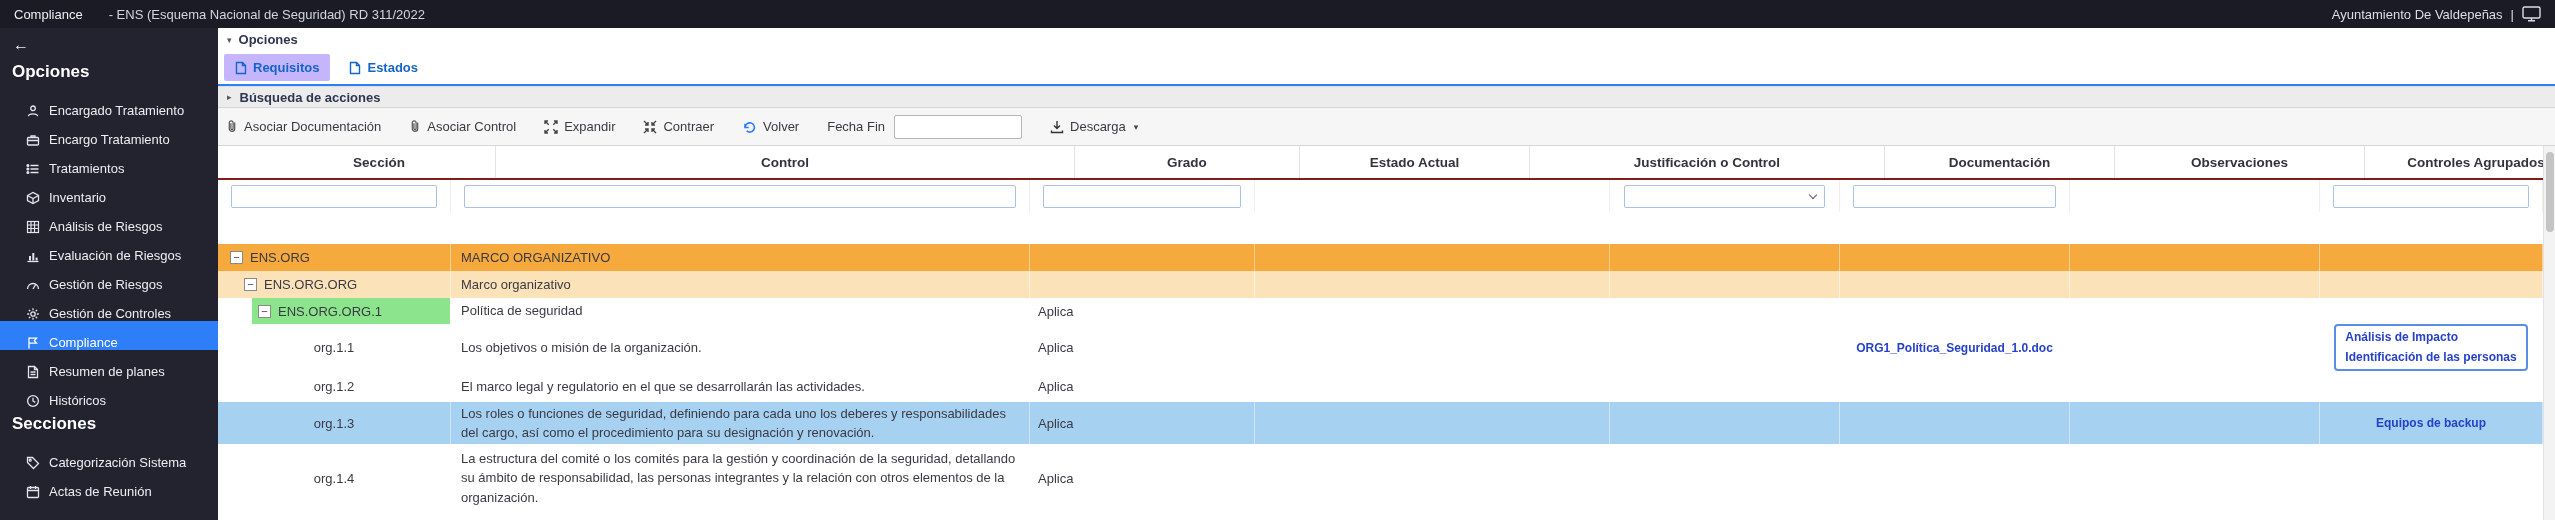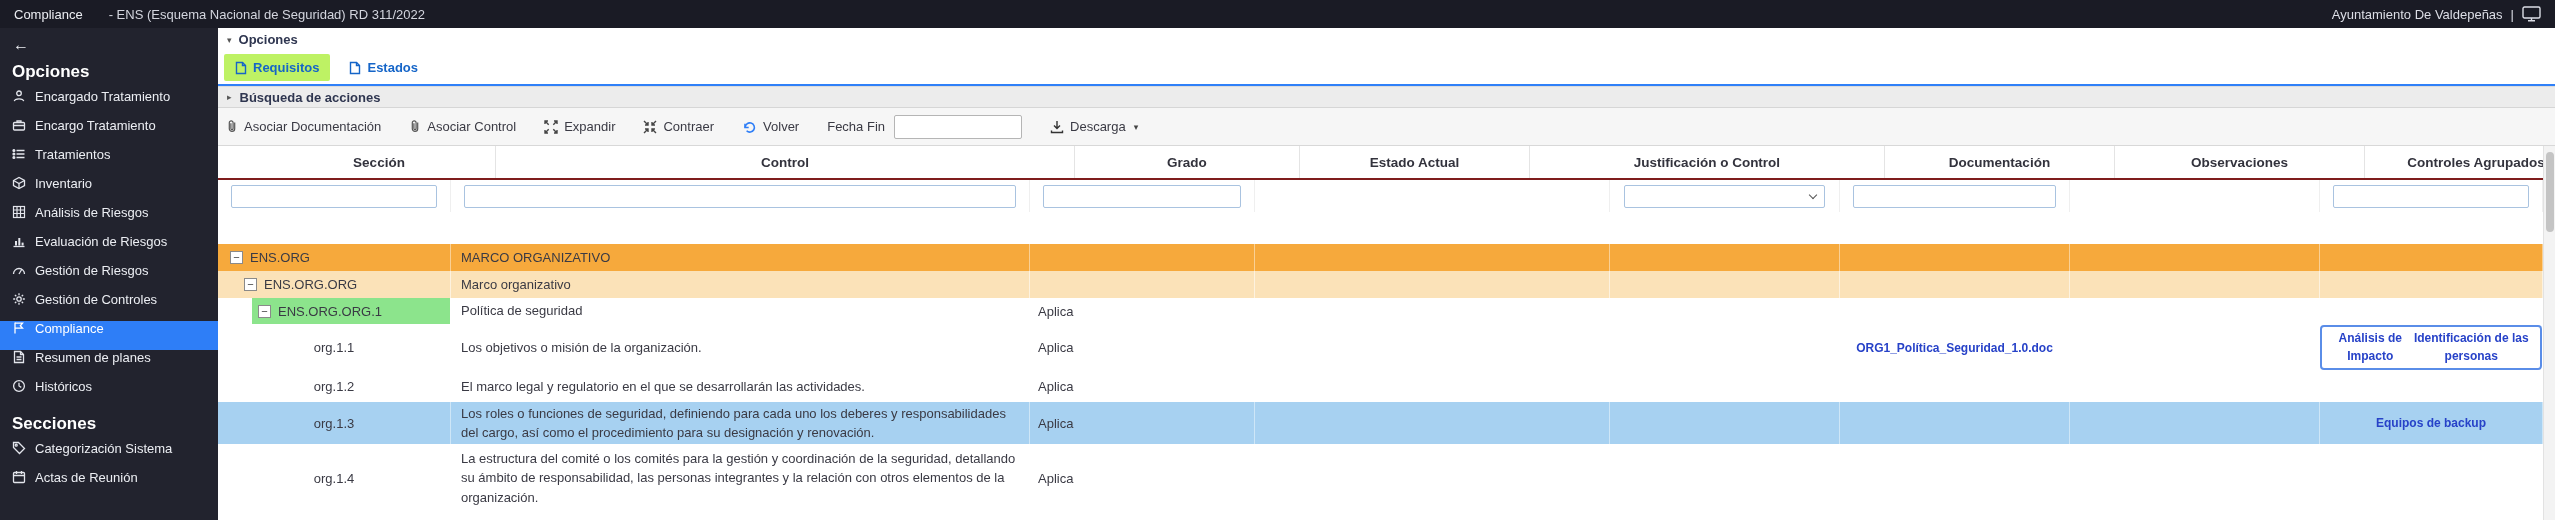--- a/index.html
+++ b/index.html
@@ -13,31 +13,31 @@
   .topbar-right { margin-left:auto; display:flex; align-items:center; gap:8px; }
 
   
   .shell { display:flex; height:492px; }
 
   
   .sidebar { width:218px; flex-shrink:0; background:#22232e; color:#eceef3; overflow:hidden; }
   .back-row { padding:8px 13px 2px; }
   .back-row span { font-size:16px; cursor:pointer; }
   .side-title { font-size:17px; font-weight:bold; padding:6px 12px 7px; color:#ffffff; }
-  .side-item { height:29px; display:flex; align-items:flex-start; gap:9px; padding:0 11px; font-size:13px; cursor:pointer; white-space:nowrap; }
+  .side-item { height:29px; display:flex; align-items:flex-end; gap:9px; padding:0 25px; font-size:13px; cursor:pointer; white-space:nowrap; }
   .side-item .ic { width:15px; display:inline-flex; justify-content:center; flex-shrink:0; }
   .side-item.sel { background:#2e7ef7; color:#fff; }
 
   
   .main { position:relative; width:2337px; background:#fff; overflow:hidden; }
   .opts-row { height:23px; display:flex; align-items:center; gap:7px; padding-left:9px; font-size:13px; font-weight:bold; color:#2f3650; cursor:pointer; }
   .opts-row .tri { font-size:9px; color:#555; }
   .tabs { height:35px; display:flex; align-items:center; gap:8px; padding-left:6px; border-bottom:2px solid #2f80f8; }
   .tab { display:flex; align-items:center; gap:6px; padding:6px 11px; font-size:13px; font-weight:bold; color:#1565c8; border-radius:2px; cursor:pointer; }
-  .tab.sel { background:#bef264; }
+  .tab.sel { background:#c4b5fd; }
   .searchbar { height:22px; display:flex; align-items:center; gap:8px; padding-left:9px; background:#ececec; border-top:1px solid #dcdcdc; border-bottom:1px solid #d6d6d6; font-size:13px; font-weight:bold; color:#2f3650; cursor:pointer; }
   .searchbar .tri { font-size:9px; color:#555; }
 
   
   .toolbar { height:38px; display:flex; align-items:center; gap:28px; padding-left:8px; background:#f6f6f6; border-bottom:1px solid #d8d8d8; font-size:13px; color:#3a3a44; }
   .tbtn { display:flex; align-items:center; gap:6px; cursor:pointer; white-space:nowrap; }
   .fecha { display:flex; align-items:center; gap:9px; }
   .fecha input { width:128px; height:24px; border:1px solid #b5b5b5; background:#fff; border-radius:2px; padding:0 6px; font-size:13px; }
   .caret { font-size:9px; color:#444; margin-left:2px; }
 
@@ -65,21 +65,21 @@
 
   .ind1{padding-left:12px}.ind2{padding-left:26px}.ind3{padding-left:34px}
   .sec-leaf{justify-content:center}
   .sec-green{flex:1;height:100%;background:#8ce48c;display:flex;align-items:center;gap:7px;padding-left:6px;}
   .exp{width:13px;height:13px;border:1px solid #8a8a8a;background:#fff;display:inline-flex;align-items:center;justify-content:center;font-size:11px;line-height:1;color:#444;flex-shrink:0;margin-right:7px;cursor:pointer;}
   .sec-green .exp{margin-right:0}
   .ctext{padding:3px 10px;line-height:1.5;}
   .gr{padding-left:8px}
   .center{justify-content:center;text-align:center;}
   .blue-link{color:#2742c8;font-weight:bold;font-size:12px;text-decoration:none;cursor:pointer;display:block;}
-  .ctl-box{border:2px solid #5a8de8;border-radius:4px;background:#fff;padding:3px 9px;display:flex;flex-direction:row;gap:2px;align-items:flex-start;line-height:1.45;}
+  .ctl-box{border:2px solid #5a8de8;border-radius:4px;background:#fff;padding:3px 9px;display:flex;flex-direction:column;gap:2px;align-items:flex-start;line-height:1.45;}
 
   
   .vscroll{position:absolute;right:0;top:118px;bottom:0;width:12px;background:#f3f3f3;border-left:1px solid #e2e2e2;cursor:pointer;}
   .vthumb{position:absolute;top:6px;left:2px;width:8px;height:80px;background:#c4c4c4;border-radius:4px;cursor:grab;}
 
   svg{display:block}
 </style>
 </head>
 <body>
 

